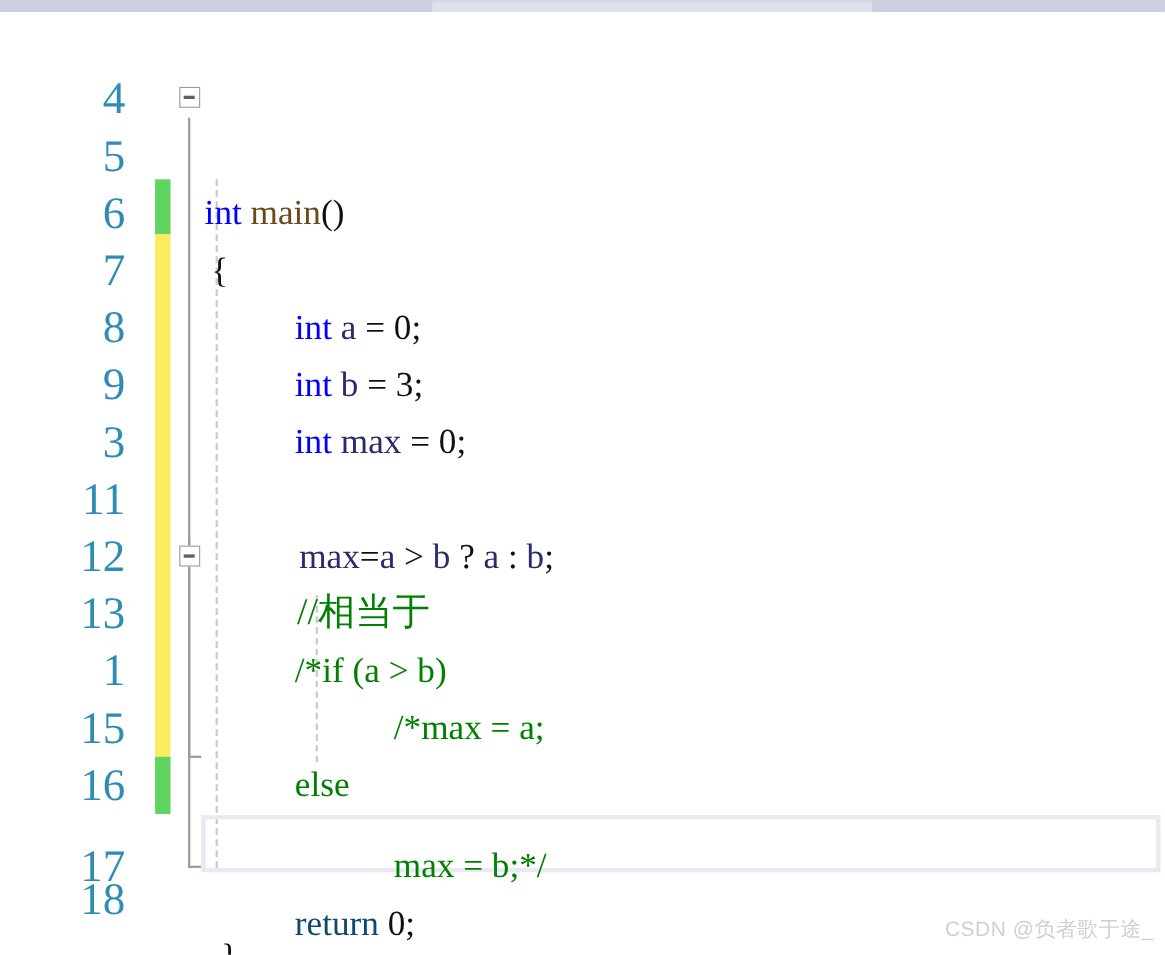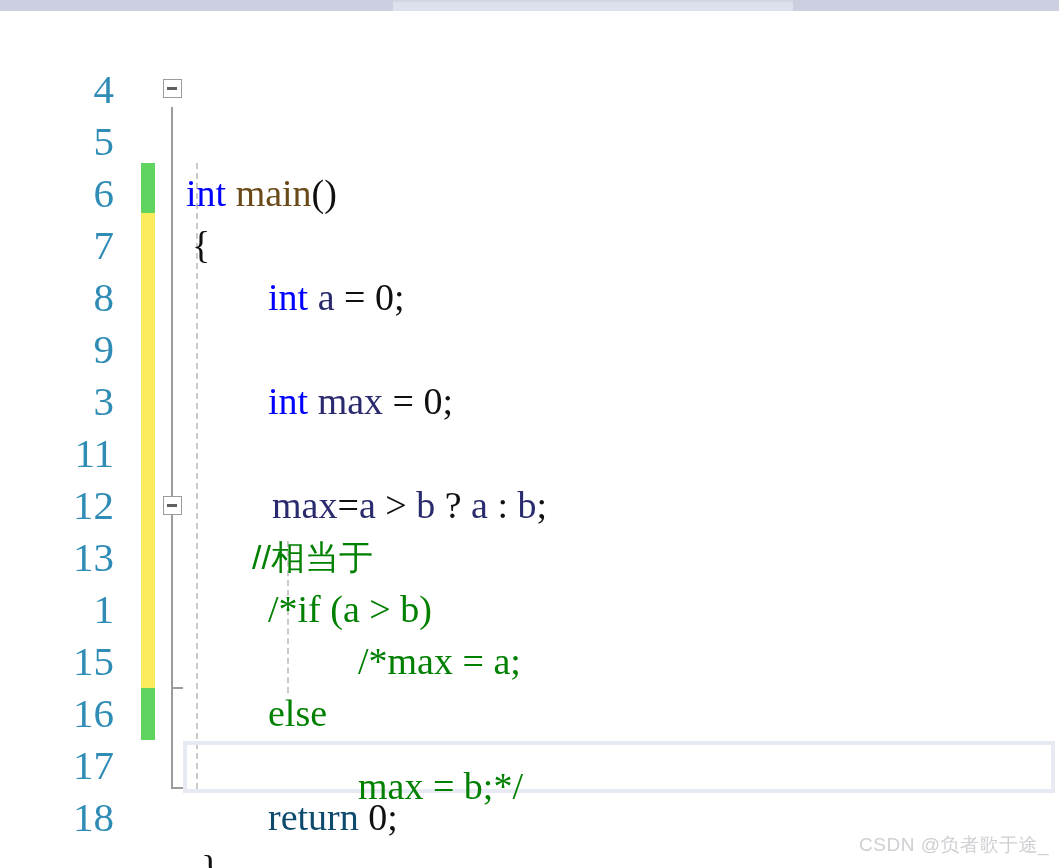--- a/index.html
+++ b/index.html
@@ -65,21 +65,21 @@
     color: #2f8cb5;
     font-size: 41px;
     font-family: "Liberation Serif", "DejaVu Serif", serif;
     line-height: 52px;
   }
 
   
   .line-code {
     position: absolute;
     left: 186px;
-    font-size: 38px;
+    font-size: 32px;
     font-family: "Liberation Serif", "DejaVu Serif", serif;
     line-height: 52px;
     white-space: pre;
     color: #101010;
   }
 
   
   .kw      { color: #0000ff; }          
   .kwret   { color: #0c4a6e; }          
   .ident   { color: #2a2a6e; }          
@@ -200,40 +200,41 @@
     <span class="line-code" style="left:192px;"><span class="brace">{</span></span>
   </div>
 
   <div class="code-line" style="top:156px;">
     <span class="line-no">7</span>
     <span class="line-code" style="left:268px;"><span class="kw">int</span><span class="ident"> a </span><span class="plain">= 0;</span></span>
   </div>
 
   <div class="code-line" style="top:208px;">
     <span class="line-no">8</span>
+    <span class="line-code" style="left:268px;"><span class="kw">int</span><span class="ident"> b </span><span class="plain">= 3;</span></span>
   </div>
 
   <div class="code-line" style="top:260px;">
     <span class="line-no">9</span>
     <span class="line-code" style="left:268px;"><span class="kw">int</span><span class="ident"> max </span><span class="plain">= 0;</span></span>
   </div>
 
   <div class="code-line" style="top:312px;">
     <span class="line-no">3</span>
     <span class="line-code"></span>
   </div>
 
   <div class="code-line" style="top:364px;">
     <span class="line-no">11</span>
     <span class="line-code" style="left:272px;"><span class="ident">max</span><span class="plain">=</span><span class="ident">a</span><span class="plain"> &gt; </span><span class="ident">b</span><span class="plain"> ? </span><span class="ident">a</span><span class="plain"> : </span><span class="ident">b</span><span class="plain">;</span></span>
   </div>
 
   <div class="code-line" style="top:416px;">
     <span class="line-no">12</span>
-    <span class="line-code" style="left:252px; font-family:Liberation Sans, sans-serif; font-size:34px;"><span class="cmt">//相当于</span></span>
+    <span class="line-code" style="left:270px; font-family:Liberation Serif, serif; font-size:34px;"><span class="cmt">//相当于</span></span>
   </div>
 
   <div class="code-line" style="top:468px;">
     <span class="line-no">13</span>
     <span class="line-code" style="left:268px;"><span class="cmt">/*if (a &gt; b)</span></span>
   </div>
 
   <div class="code-line" style="top:520px;">
     <span class="line-no">1</span>
     <span class="line-code" style="left:358px;"><span class="cmt">/*max = a;</span></span>
@@ -242,21 +243,21 @@
   <div class="code-line" style="top:572px;">
     <span class="line-no">15</span>
     <span class="line-code" style="left:268px;"><span class="cmt">else</span></span>
   </div>
 
   <div class="code-line" style="top:624px;">
     <span class="line-no">16</span>
     <span class="line-code" style="left:358px;margin-top:21px;"><span class="cmt">max = b;*/</span></span>
   </div>
 
-  <div class="code-line" style="top:676px;">
+  <div class="code-line" style="top:698px;">
     <span class="line-no">17</span>
     <span class="line-code" style="left:268px;"><span class="kwret">return</span><span class="plain"> 0;</span></span>
   </div>
 
   <div class="code-line" style="top:728px;">
     <span class="line-no">18</span>
     <span class="line-code" style="left:201px;"><span class="brace">}</span></span>
   </div>
 
 </div>

